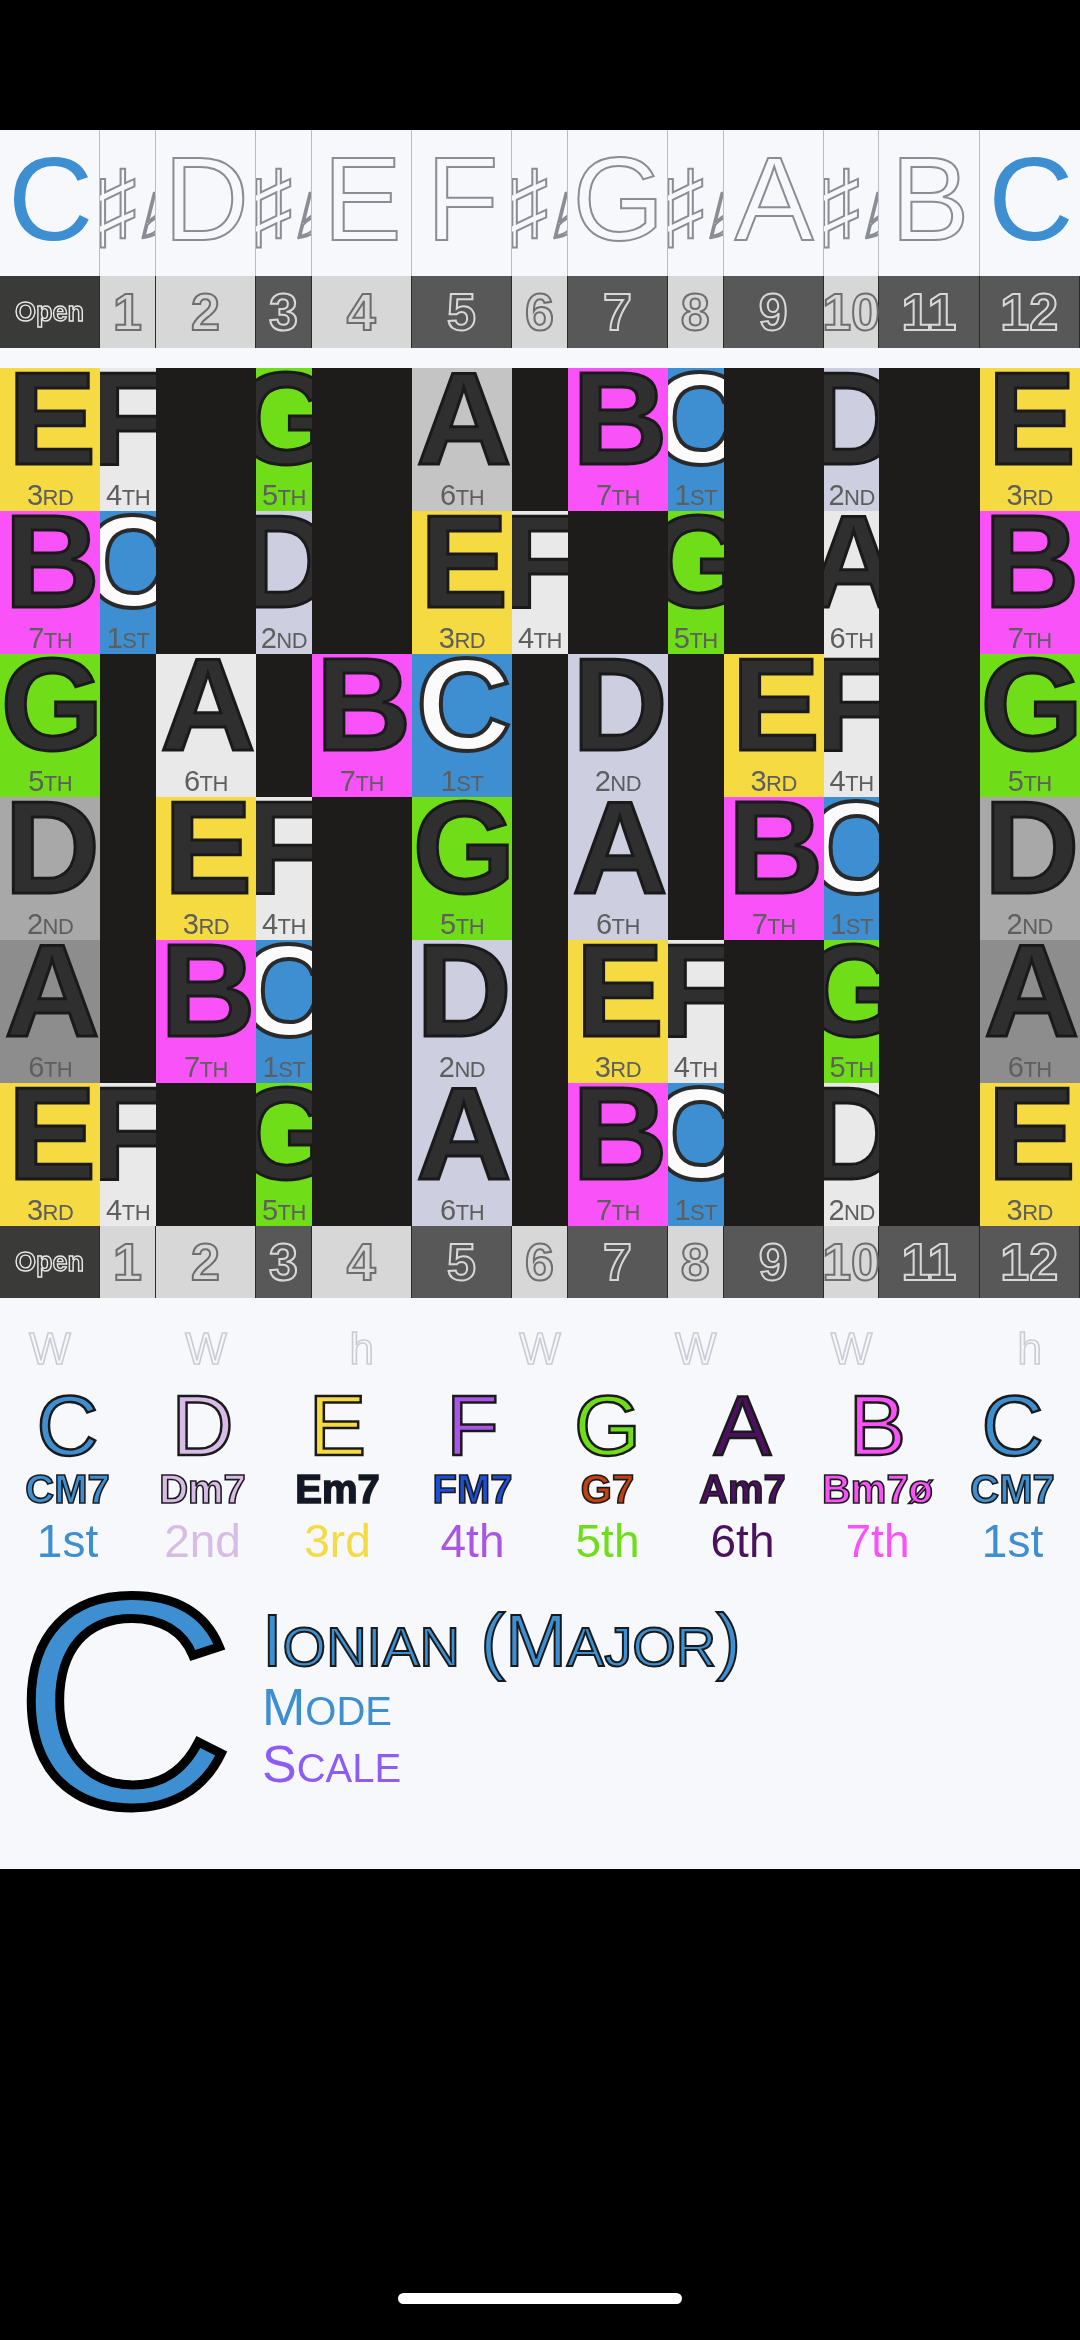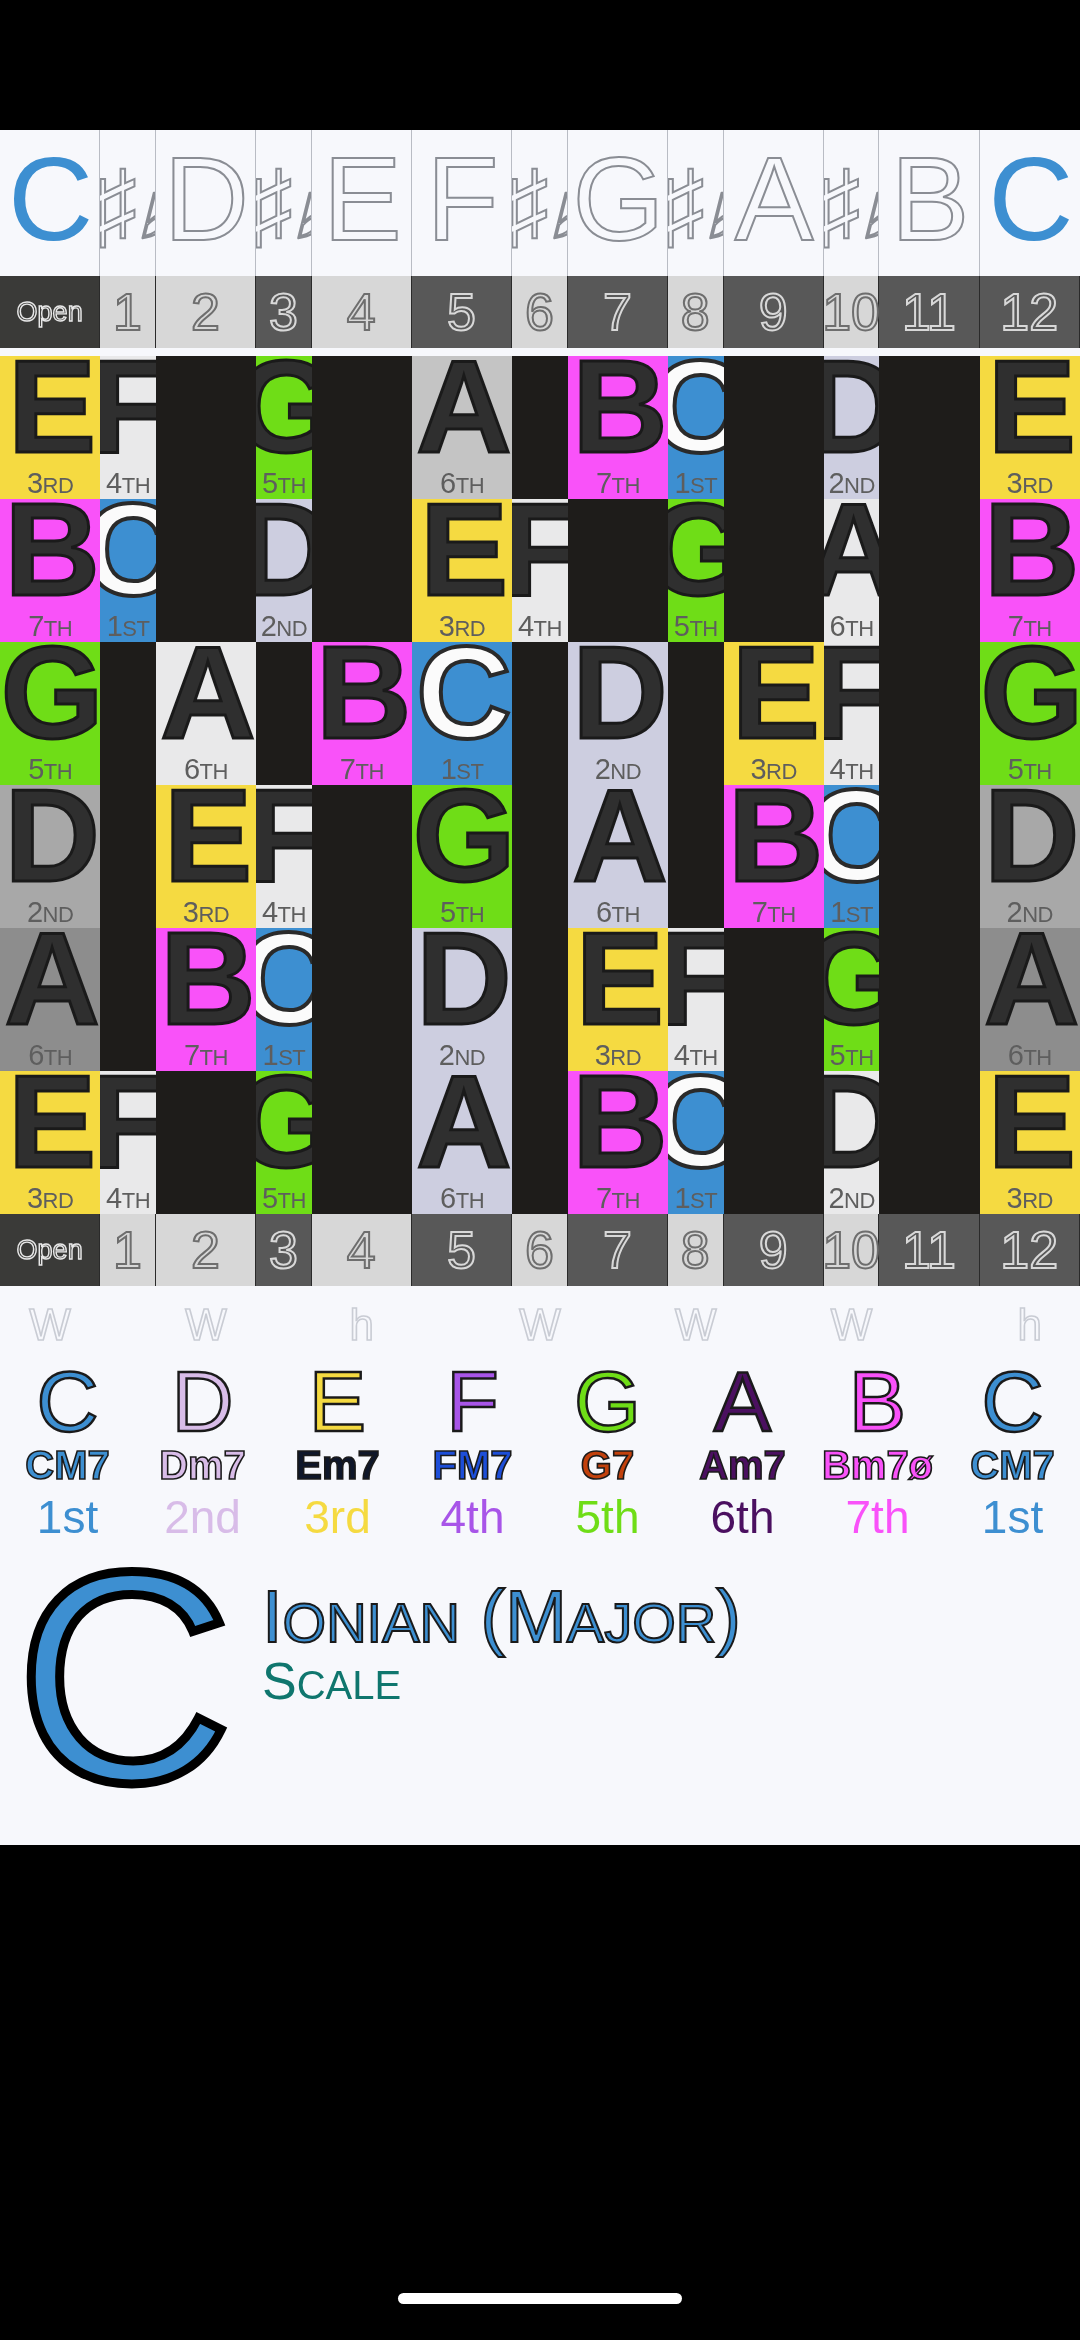--- a/index.html
+++ b/index.html
@@ -26,21 +26,21 @@
     letter-spacing:-2px; transform:translateY(-4px);
   }
   .chrom-letter.blue { color:#3d8fd1; -webkit-text-stroke:0px; }
   .chrom-acc {
     font-size:96px; line-height:1; color:#f7f8fc; -webkit-text-stroke:2px #8a8d94;
     transform:translateY(2px);
   }
   .chrom-acc .flat { font-size:62px; font-style:italic; }
 
   
-  .fretnums { height:80px; }
+  .fretnums { height:92px;font-weight:bold; }
   .fret-cell {
     height:72px; display:flex; align-items:center; justify-content:center;
     font-size:52px; color:transparent; -webkit-text-stroke:2px #ffffff;
     border-right:1px solid #2a2a2a;
   }
   .fret-cell.light { background:#d7d7d7; -webkit-text-stroke:2px #6e6e6e; }
   .fret-cell.dark  { background:#585858; -webkit-text-stroke:2px #d8d8d8; }
   .fret-cell.open  { background:#3a3a38; font-size:27px; -webkit-text-stroke:1.4px #e8e8e8; }
 
   
@@ -98,21 +98,21 @@
     -webkit-text-stroke:2px #1a1a1a; white-space:nowrap;
   }
   .t-main .sm { font-size:56px; }
   .t-sub { font-size:52px; line-height:1.05; color:#3d8fd1; margin-top:4px; }
   .t-sub .sm { font-size:40px; }
   .t-main2 {
     font-size:74px; line-height:0.98; color:#6fdd17;
     -webkit-text-stroke:2px #1a1a1a; margin-top:2px;
   }
   .t-main2 .sm { font-size:56px; }
-  .t-sub2 { font-size:52px; line-height:1.05; color:#0f766e; margin-top:2px; }
+  .t-sub2 { font-size:52px; line-height:1.05; color:#8b5cf6; margin-top:2px; }
   .t-sub2 .sm { font-size:40px; }
 
   
   .home-ind {
     position:absolute; left:50%; transform:translateX(-50%);
     bottom:36px; width:284px; height:11px; border-radius:6px; background:#fff;
   }
 </style>
 </head>
 <body>
@@ -526,20 +526,21 @@
           <div class="scale-col">
             <div class="ordinal" style="color: rgb(61, 143, 209);">1st</div>
           </div>
         </div>
     </div>
 
     <div class="title-block">
       <div class="big-letter">C</div>
       <div class="title-text">
         <div class="t-main" id="modeTitle">I<span class="sm">O</span><span class="sm">N</span><span class="sm">I</span><span class="sm">A</span><span class="sm">N</span> (M<span class="sm">A</span><span class="sm">J</span><span class="sm">O</span><span class="sm">R</span>)</div>
+        <div class="t-sub" id="modeLabel">M<span class="sm">O</span><span class="sm">D</span><span class="sm">E</span></div>
         <div class="t-sub2" id="scaleLabel">S<span class="sm">C</span><span class="sm">A</span><span class="sm">L</span><span class="sm">E</span></div>
       </div>
     </div>
 
   </div>
 
   <div class="home-ind"></div>
 </div>
 
 </body></html>

